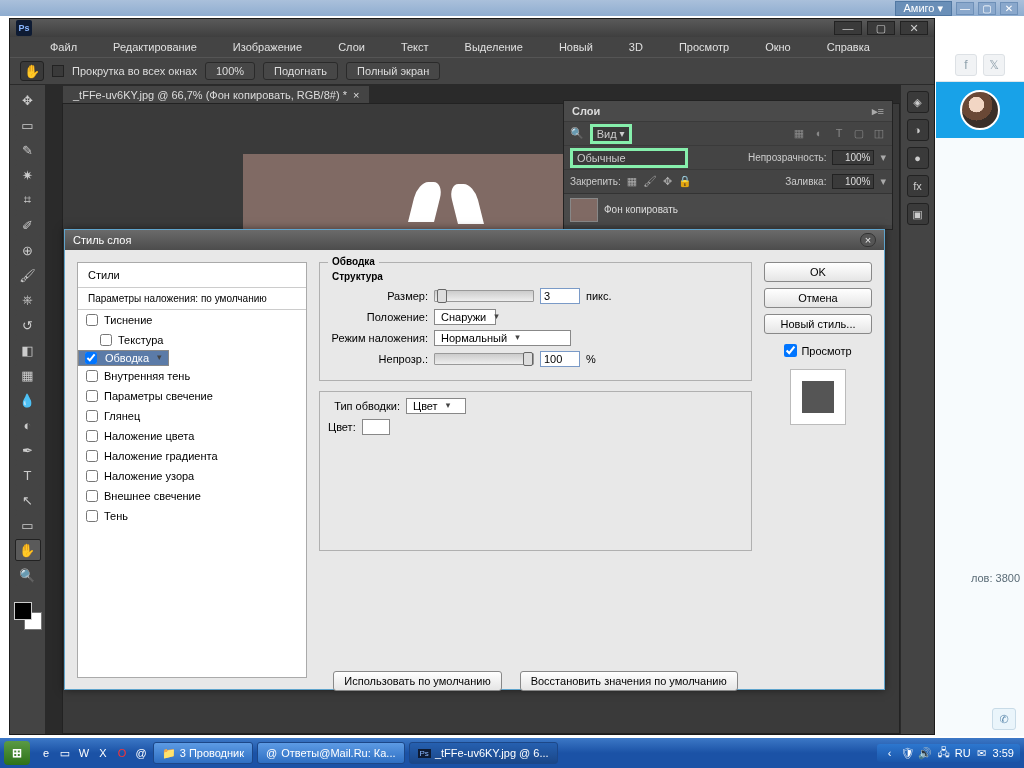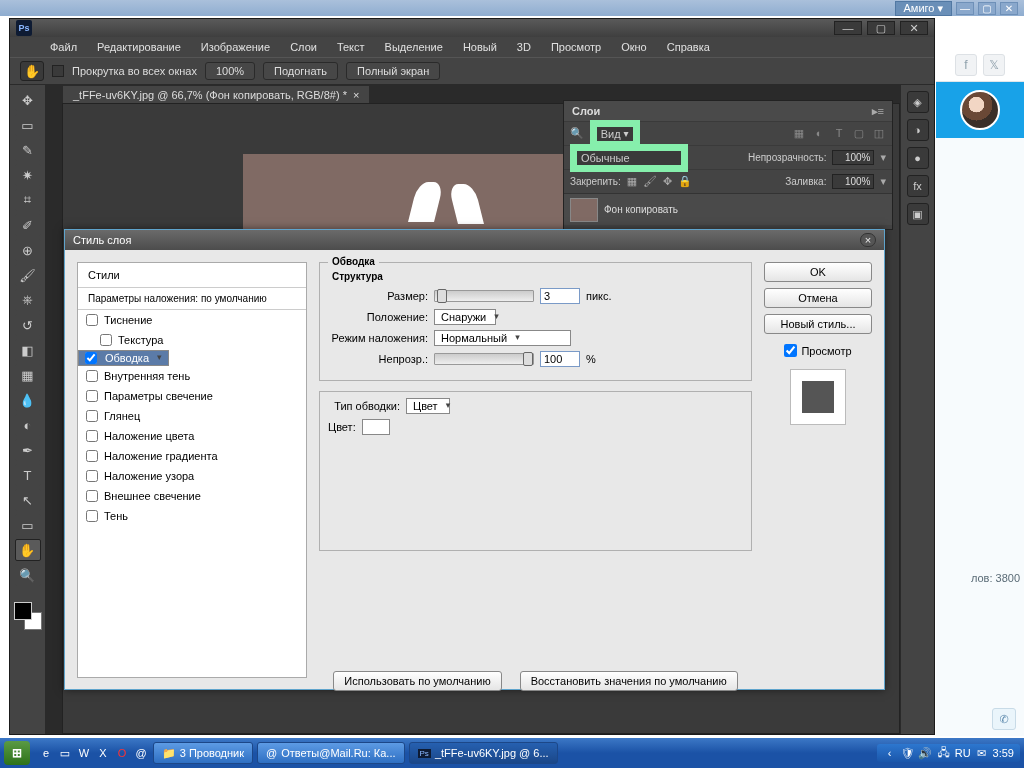--- a/index.html
+++ b/index.html
@@ -10,21 +10,21 @@
 .browser-titlebar .amigo { background: #6a8fb8; color: #fff; padding: 0 8px; border: 1px solid #5178a3; font-size: 10px; display: flex; align-items: center; gap: 3px; }
 .browser-titlebar .winbtn { width: 18px; height: 13px; background: #8aa8cc; border: 1px solid #6e90b8; color: #fff; text-align: center; line-height: 11px; font-size: 10px; }
 
 
 .ps-window { position: absolute; top: 18px; left: 9px; width: 926px; height: 717px; background: #444444; border: 1px solid #1a1a1a; }
 .ps-titlebar { height: 18px; background: linear-gradient(#5a5a5a, #3f3f3f); display: flex; align-items: center; padding: 0 6px; }
 .ps-logo { width: 16px; height: 16px; background: #0e1b33; color: #8ab7ff; font-weight: bold; font-size: 9px; display: flex; align-items: center; justify-content: center; border-radius: 2px; }
 .ps-winbtns { margin-left: auto; display: flex; gap: 5px; }
 .ps-winbtns span { width: 28px; height: 14px; background: #3a3a3a; border: 1px solid #222; color: #ccc; text-align: center; line-height: 12px; }
 
-.ps-menubar { height: 20px; background: #444444; display: flex; align-items: center; gap: 4px; padding: 0 10px 0 32px; }
+.ps-menubar { height: 20px; background: #444444; display: flex; align-items: center; gap: 20px; padding: 0 10px 0 32px; }
 .ps-menubar span { color: #e0e0e0; padding: 2px 8px; }
 
 .ps-optbar { height: 28px; background: #444444; border-top: 1px solid #555; border-bottom: 1px solid #2a2a2a; display: flex; align-items: center; gap: 8px; padding: 0 10px; }
 .ps-opt-icon { width: 24px; height: 20px; background: #3a3a3a; border: 1px solid #222; border-radius: 3px; display: flex; align-items: center; justify-content: center; color: #ddd; font-size: 13px; }
 .ps-chk { width: 12px; height: 12px; border: 1px solid #222; background: #3a3a3a; }
 .ps-optbar .lbl { color: #ddd; }
 .ps-btn { background: #474747; border: 1px solid #2a2a2a; color: #ddd; padding: 2px 10px; border-radius: 3px; }
 
 .ps-body { display: flex; height: 649px; }
 .ps-tools { width: 36px; background: #444444; border-right: 1px solid #2a2a2a; display: flex; flex-direction: column; align-items: center; gap: 3px; padding: 4px 0; }
@@ -43,21 +43,21 @@
 .ps-image .fur2 { position: absolute; top: 30px; left: 210px; width: 26px; height: 40px; background: #fff; transform: skew(14deg); border-radius: 40% 40% 0 0; }
 
 .ps-rightcol { width: 34px; background: #444444; border-left: 1px solid #2a2a2a; display: flex; flex-direction: column; align-items: center; gap: 6px; padding: 6px 0; }
 .ps-rightcol .ricon { width: 22px; height: 22px; background: #3a3a3a; border: 1px solid #222; color: #ccc; display: flex; align-items: center; justify-content: center; border-radius: 3px; }
 
 
 .layers-panel { position: absolute; top: 100px; left: 563px; width: 330px; height: 130px; background: #444444; border: 1px solid #222; }
 .lp-header { height: 20px; background: #4a4a4a; color: #ddd; padding: 3px 8px; font-weight: bold; display: flex; align-items: center; }
 .lp-header .caret { margin-left: auto; color: #aaa; }
 .lp-row { height: 24px; display: flex; align-items: center; gap: 6px; padding: 0 6px; border-top: 1px solid #3a3a3a; color: #ccc; }
-.lp-dd { background: #3a3a3a; border: 7px solid #86efac; color: #ccc; padding: 1px 4px; font-size: 10px; display: inline-flex; align-items: center; gap: 3px; }
+.lp-dd { background: #3a3a3a; border: 3px solid #86efac; color: #ccc; padding: 1px 4px; font-size: 10px; display: inline-flex; align-items: center; gap: 3px; }
 .lp-field { background: #3a3a3a; border: 1px solid #222; color: #ddd; padding: 1px 3px; width: 42px; text-align: right; font-size: 10px; }
 .lp-label { font-size: 10px; }
 .lp-icons { display: flex; gap: 6px; margin-left: auto; }
 .lp-icons span { width: 14px; height: 14px; color: #888; text-align: center; }
 .lp-layer { height: 32px; display: flex; align-items: center; gap: 6px; padding: 0 6px; background: #4a4a4a; border-top: 1px solid #333; }
 .lp-thumb { width: 28px; height: 24px; background: #806a64; border: 1px solid #888; }
 
 
 .dialog { position: absolute; top: 229px; left: 64px; width: 821px; height: 461px; background: #e8e8e8; border: 1px solid #5fa4cc; box-shadow: 0 0 8px rgba(0,0,0,0.5); }
 .dialog-title { height: 20px; background: linear-gradient(#6a6a6a, #4c4c4c); color: #fff; display: flex; align-items: center; padding: 0 8px; font-size: 11px; }
@@ -340,21 +340,21 @@
           <div class="slider">
               <div class="thumb" style="left:88px"></div>
             </div>
           <input class="num-input" value="100" style="">
           <span>%</span>
         </div>
       </div>
       <div class="fieldset" style="height:160px">
         <div class="form-row" style="margin-top:-2px">
           <span class="flabel" style="width:72px">Тип обводки:</span>
-          <span class="sel" style="width:44px">
+          <span class="sel" style="width:60px">
               <span>Цвет</span>
             </span>
         </div>
         <div class="form-row">
           <span style="width:28px">Цвет:</span>
           <div class="color-swatch"></div>
         </div>
       </div>
       <div class="bottom-btns">
         <button class="dlg-btn">Использовать по умолчанию</button>

